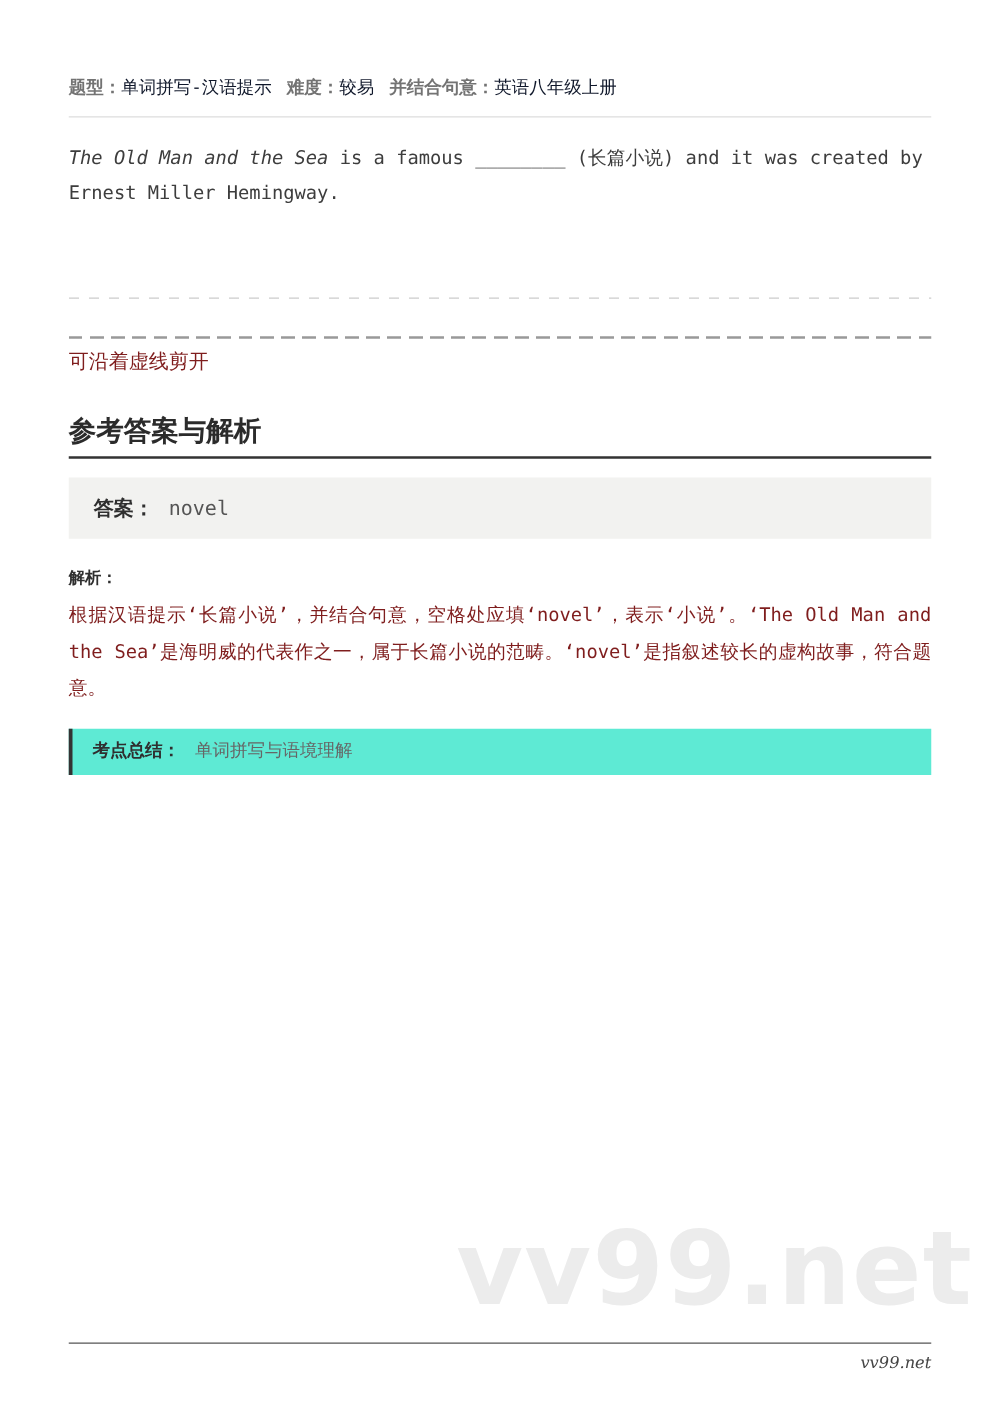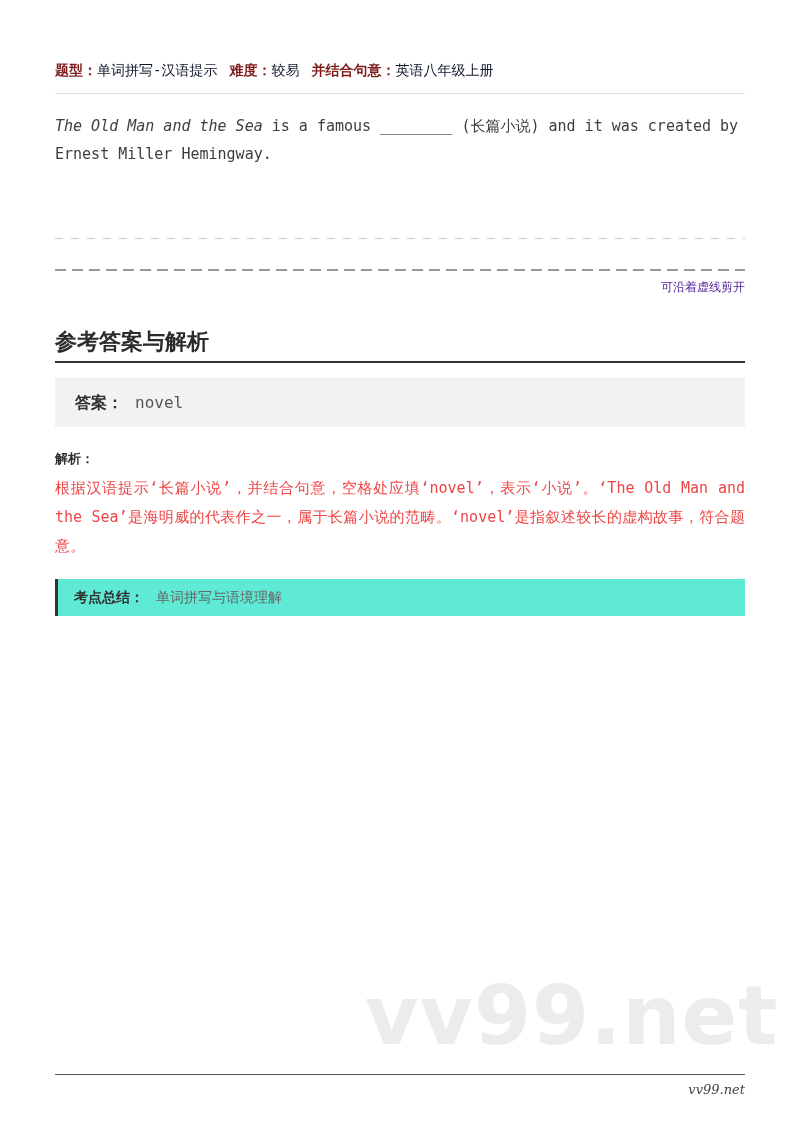--- a/index.html
+++ b/index.html
@@ -9,21 +9,21 @@
     position:relative;
     width:800px; height:1131px;
     margin:0 auto;
     background:#ffffff;
     overflow:hidden;
   }
   .content { margin:0 55px; position:relative; z-index:1; }
 
   
   .meta-row { padding-top:62px; font-size:14px; line-height:17px; color:#888; }
-  .meta-row .lbl { font-weight:bold; color:#7f1d1d; }
+  .meta-row .lbl { font-weight:bold; color:#737373; }
   .meta-row .val { color:#0f172a; margin-right:12px; }
 
   .rule-light { margin-top:14px; height:1px; background:#dddddd; }
 
   
   .question {
     margin-top:18px;
     font-size:15px; line-height:28px;
     color:#3d3d3d;
     font-family:"DejaVu Sans Mono","DejaVu Sans",sans-serif;
@@ -32,40 +32,40 @@
 
   
   .dash-light {
     margin-top:70px; height:1px;
     background:repeating-linear-gradient(90deg,#cccccc 0,#cccccc 8px,transparent 8px,transparent 16px);
   }
   .dash-dark {
     margin-top:30px; height:2px;
     background:repeating-linear-gradient(90deg,#999999 0,#999999 11px,transparent 11px,transparent 17px);
   }
-  .cut-label { margin-top:8px; text-align:right; font-size:12px; color:#4c1d95; }
+  .cut-label { margin-top:8px; text-align:left; font-size:16px; color:#7f1d1d; }
 
   
   .section-heading { margin-top:36px; font-size:22px; font-weight:bold; color:#2b2b2b; line-height:20px; }
   .rule-dark { margin-top:9px; height:2px; background:#333333; }
 
   .answer-box {
     margin-top:15px;
     background:#f2f2f0;
     padding:14px 20px;
     font-size:16px; line-height:21px;
   }
   .answer-box .lbl { font-weight:bold; color:#2f2f2f; }
   .answer-box .val { color:#555555; margin-left:12px; font-family:"DejaVu Sans Mono",monospace; }
 
   .analysis-label { margin-top:23px; font-size:13px; font-weight:bold; color:#2f2f2f; line-height:17px; }
   .analysis-text {
     margin-top:7px;
     font-size:15px; line-height:29px;
-    color:#ef4444;
+    color:#7f1d1d;
     font-family:"DejaVu Sans Mono","DejaVu Sans",sans-serif;
     text-align:justify;
   }
 
   .summary-box {
     margin-top:18px;
     background:#5eead4;
     border-left:3px solid #333333;
     padding:10px 16px;
     font-size:14px; line-height:17px;

